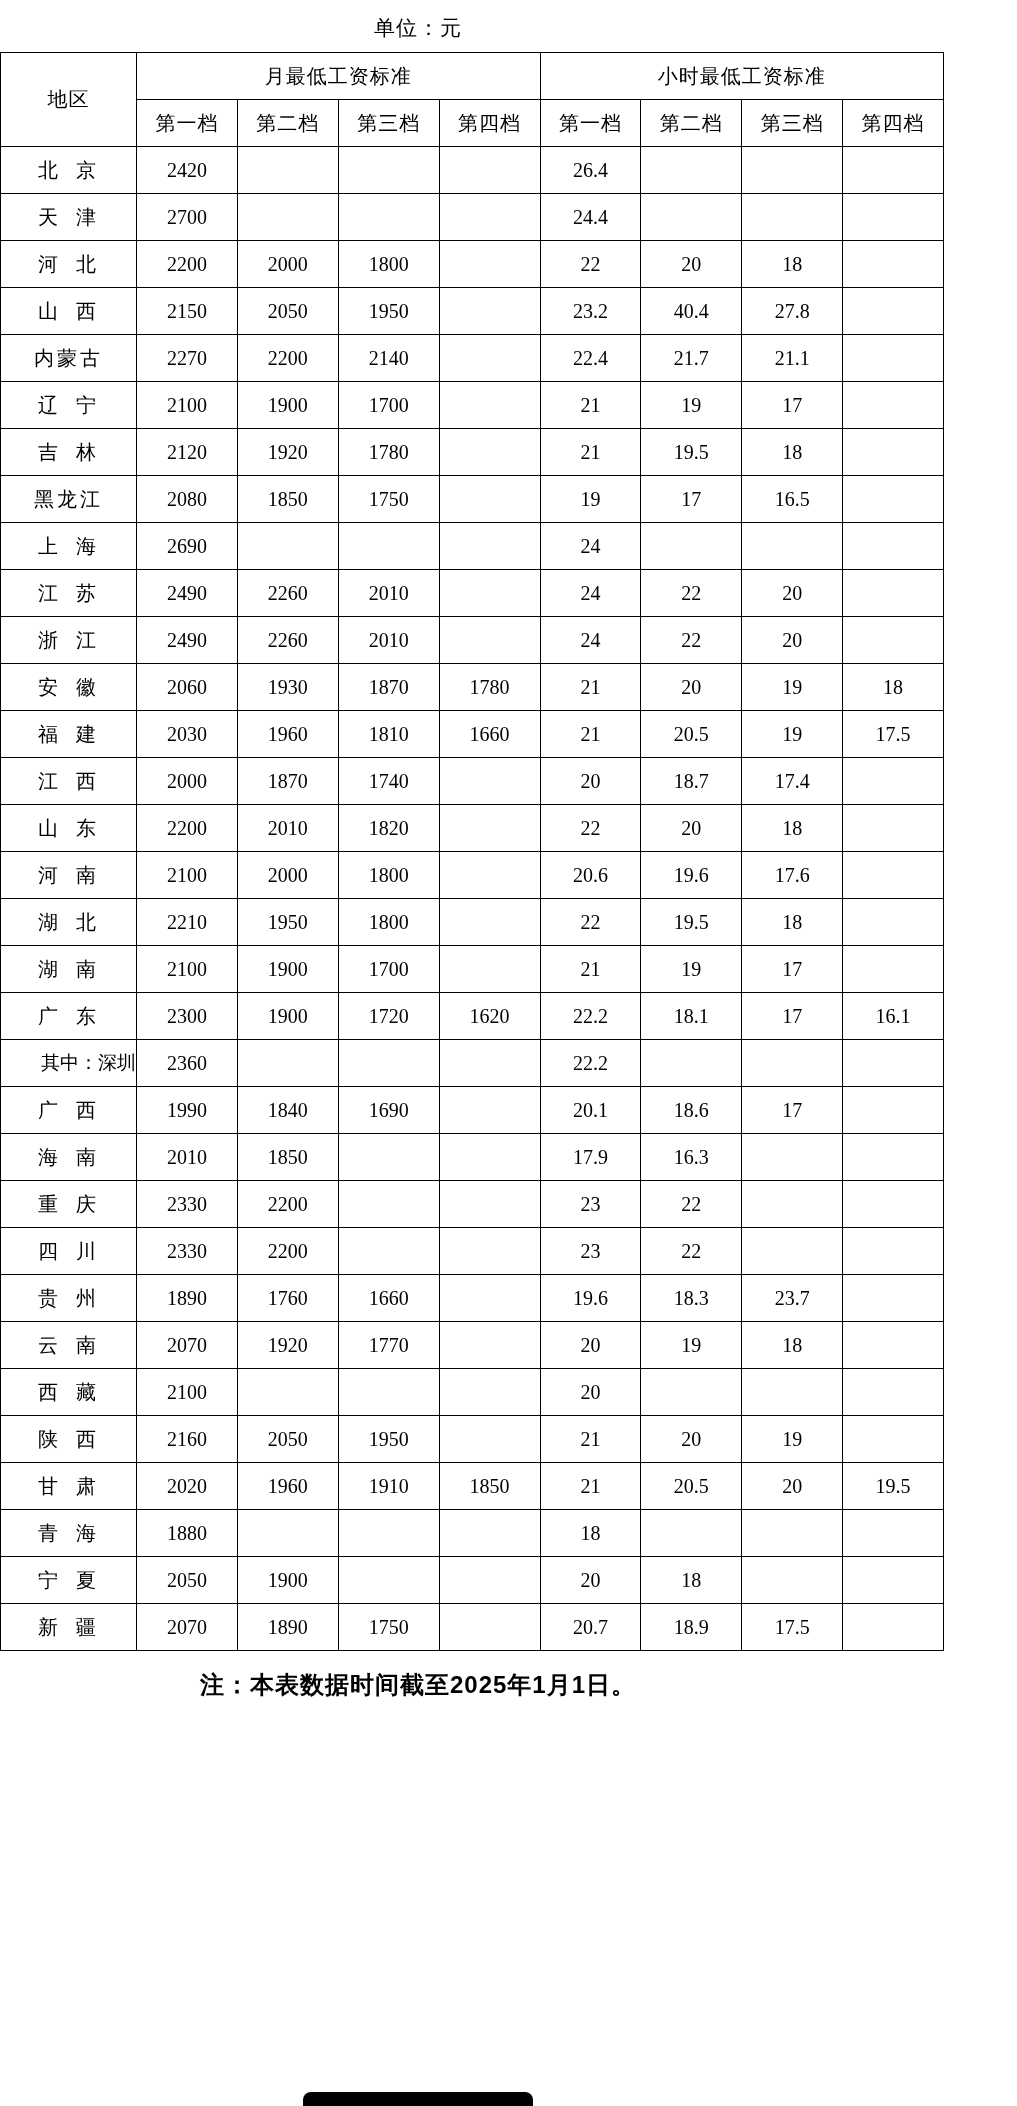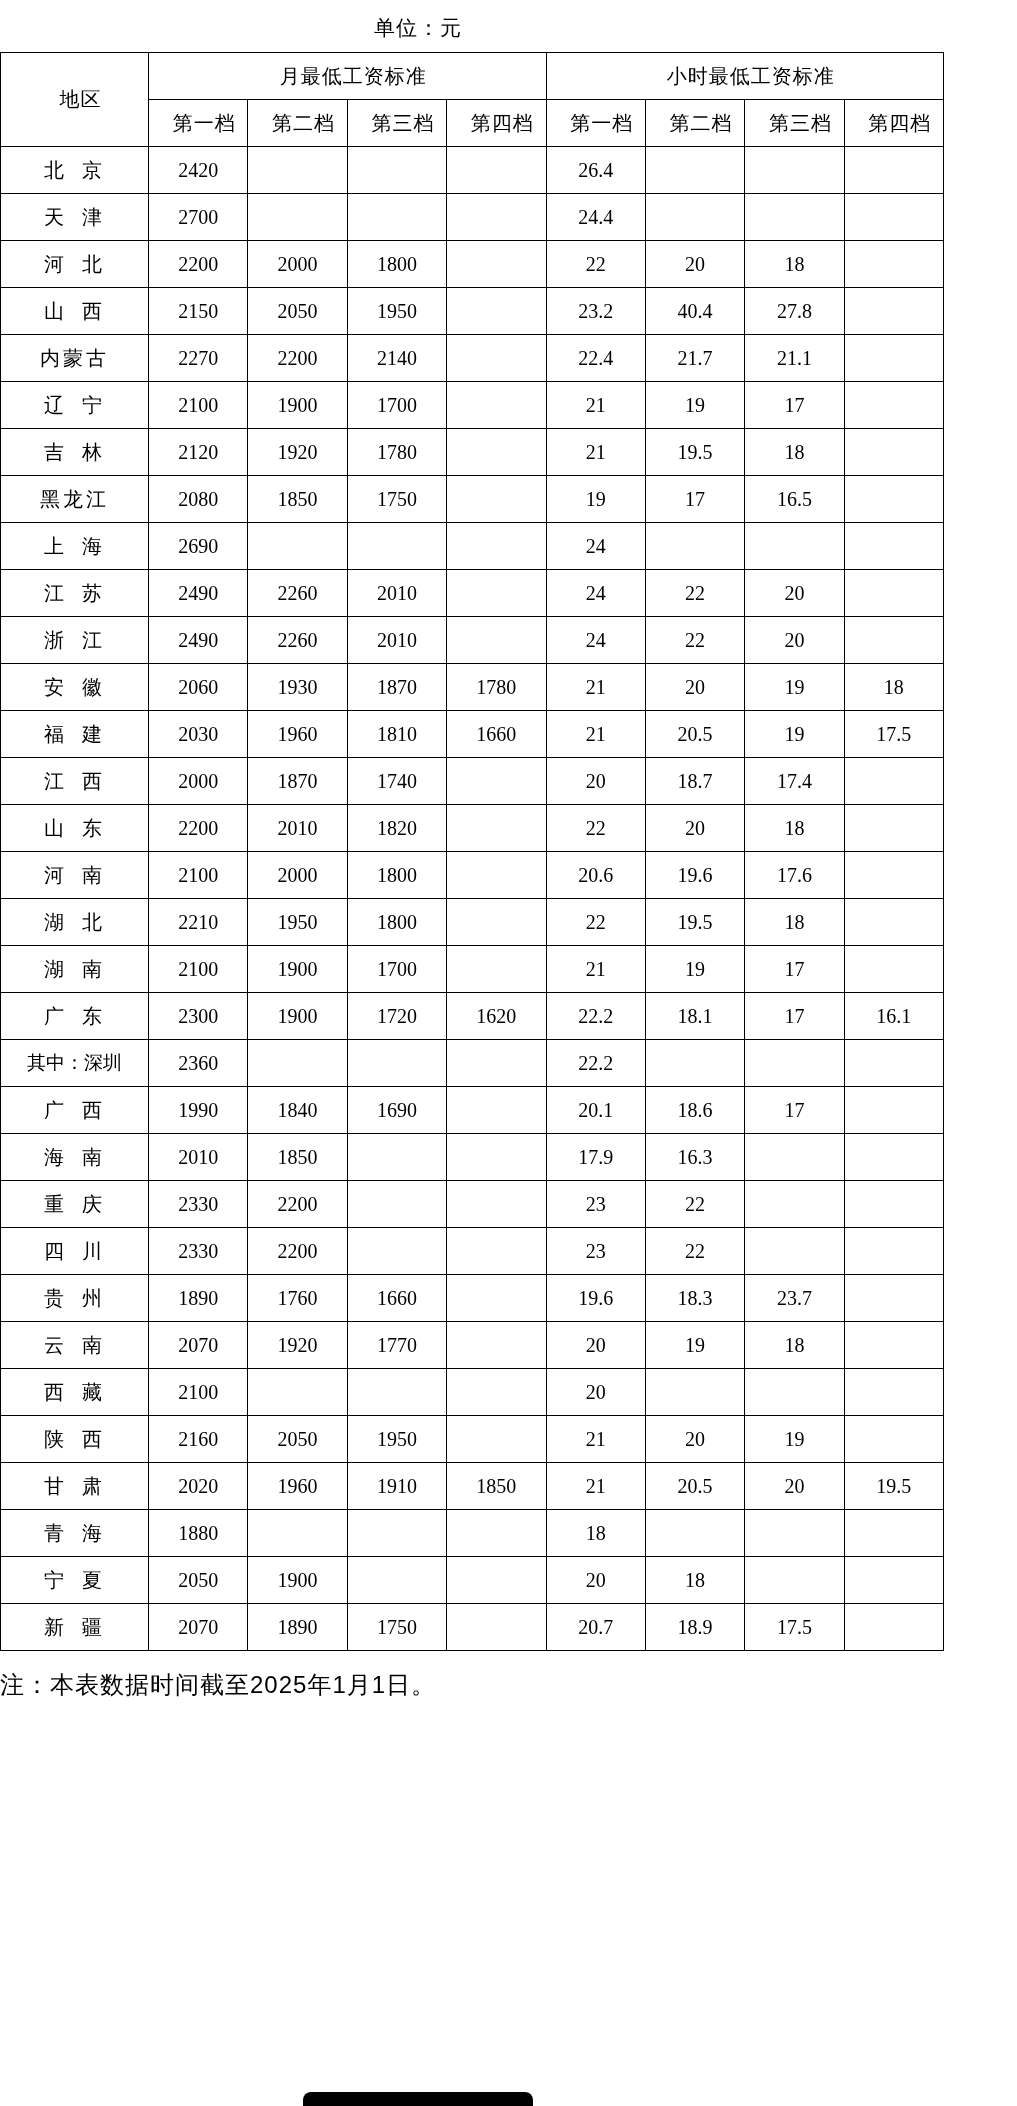--- a/index.html
+++ b/index.html
@@ -40,50 +40,51 @@
     text-align: center;
     vertical-align: middle;
     font-size: 20px;
     height: 46px;
     padding: 0;
   }
   table.wage-table th {
     font-weight: normal;
     font-family: Liberation Serif, serif;
     letter-spacing: 1px;
-    padding-left: 12px;
   }
   .region-head {
     width: 135px;
     font-size: 21px;
   }
   .grp-head {
     font-size: 21px;
   }
   .sub-head {
     font-size: 19px;
     height: 40px;
   }
   td.region {
     font-family: Liberation Mono, monospace;
     font-size: 21px;
     letter-spacing: 3px;
   }
   td.region.narrow {
     letter-spacing: 0px;
     font-size: 19px;
+    text-align: right;
   }
   td.num {
     font-family: "Liberation Serif", "DejaVu Serif", serif;
     font-size: 21px;
   }
   .note {
+    text-align: center;
     font-size: 24px;
     font-family: "Liberation Sans", "DejaVu Sans", sans-serif;
-    font-weight: normal;
+    font-weight: bold;
     padding: 18px 0 10px 0;
     letter-spacing: 1px;
   }
   .bottom-bar {
     position: absolute;
     left: 50%;
     transform: translateX(-50%);
     bottom: 0;
     width: 230px;
     height: 14px;

